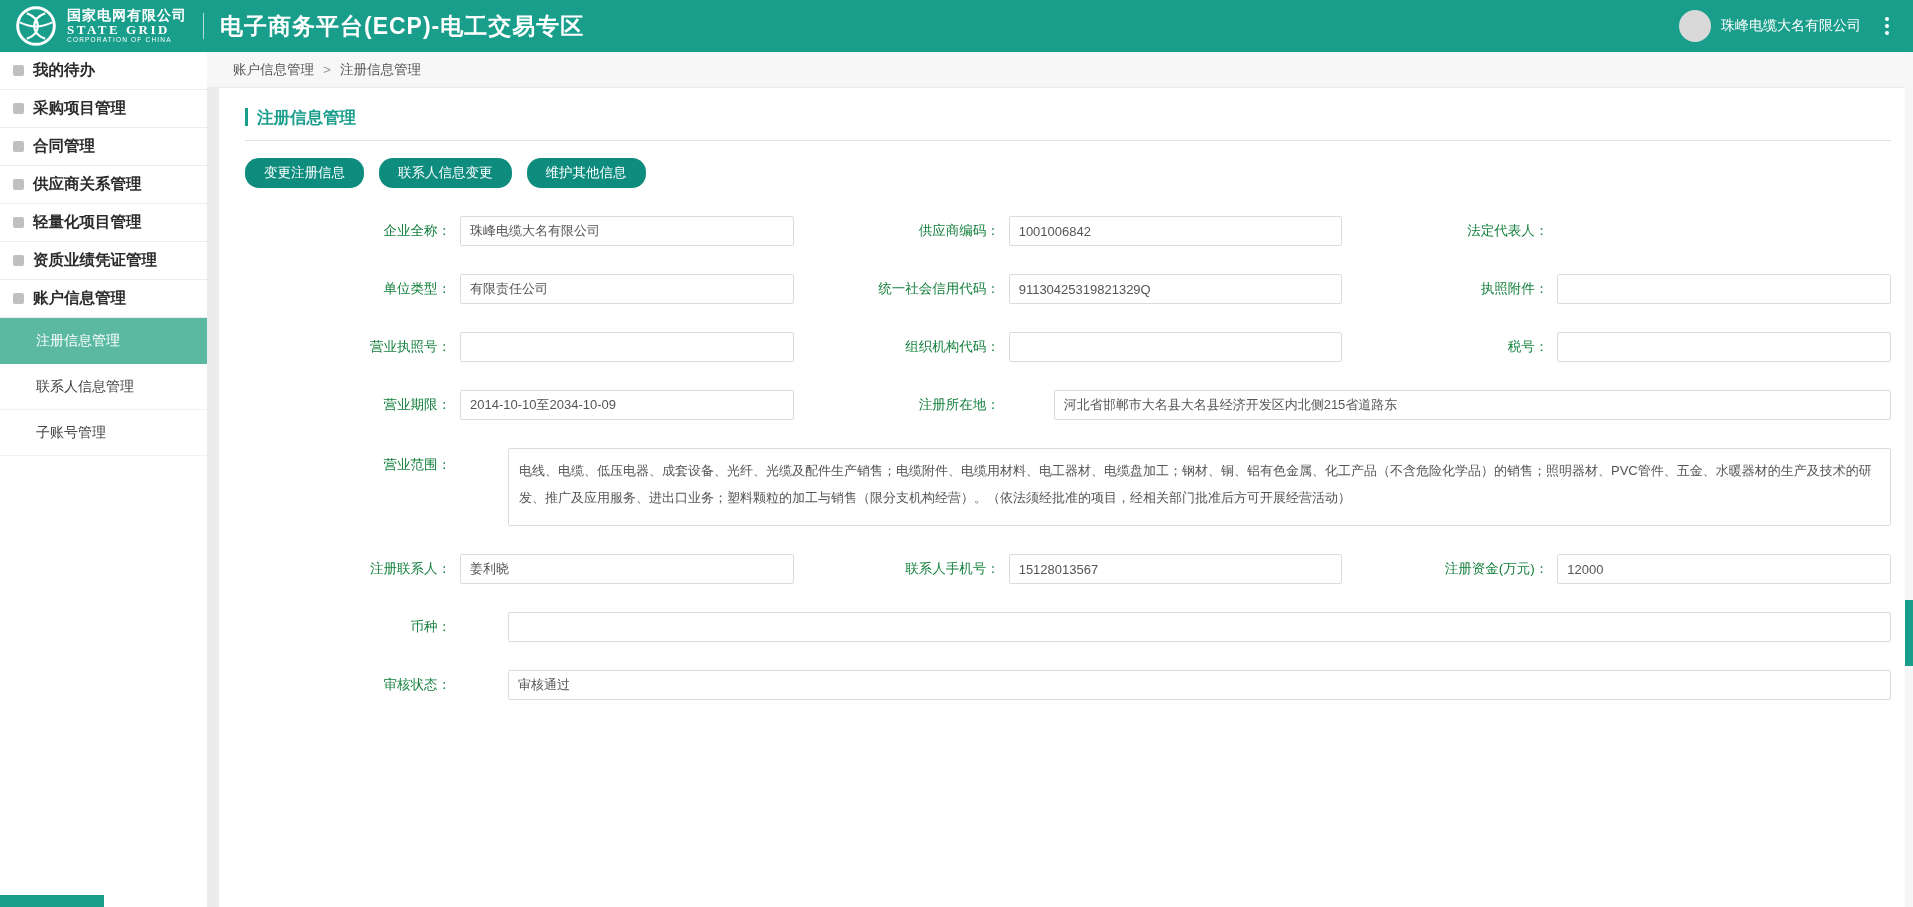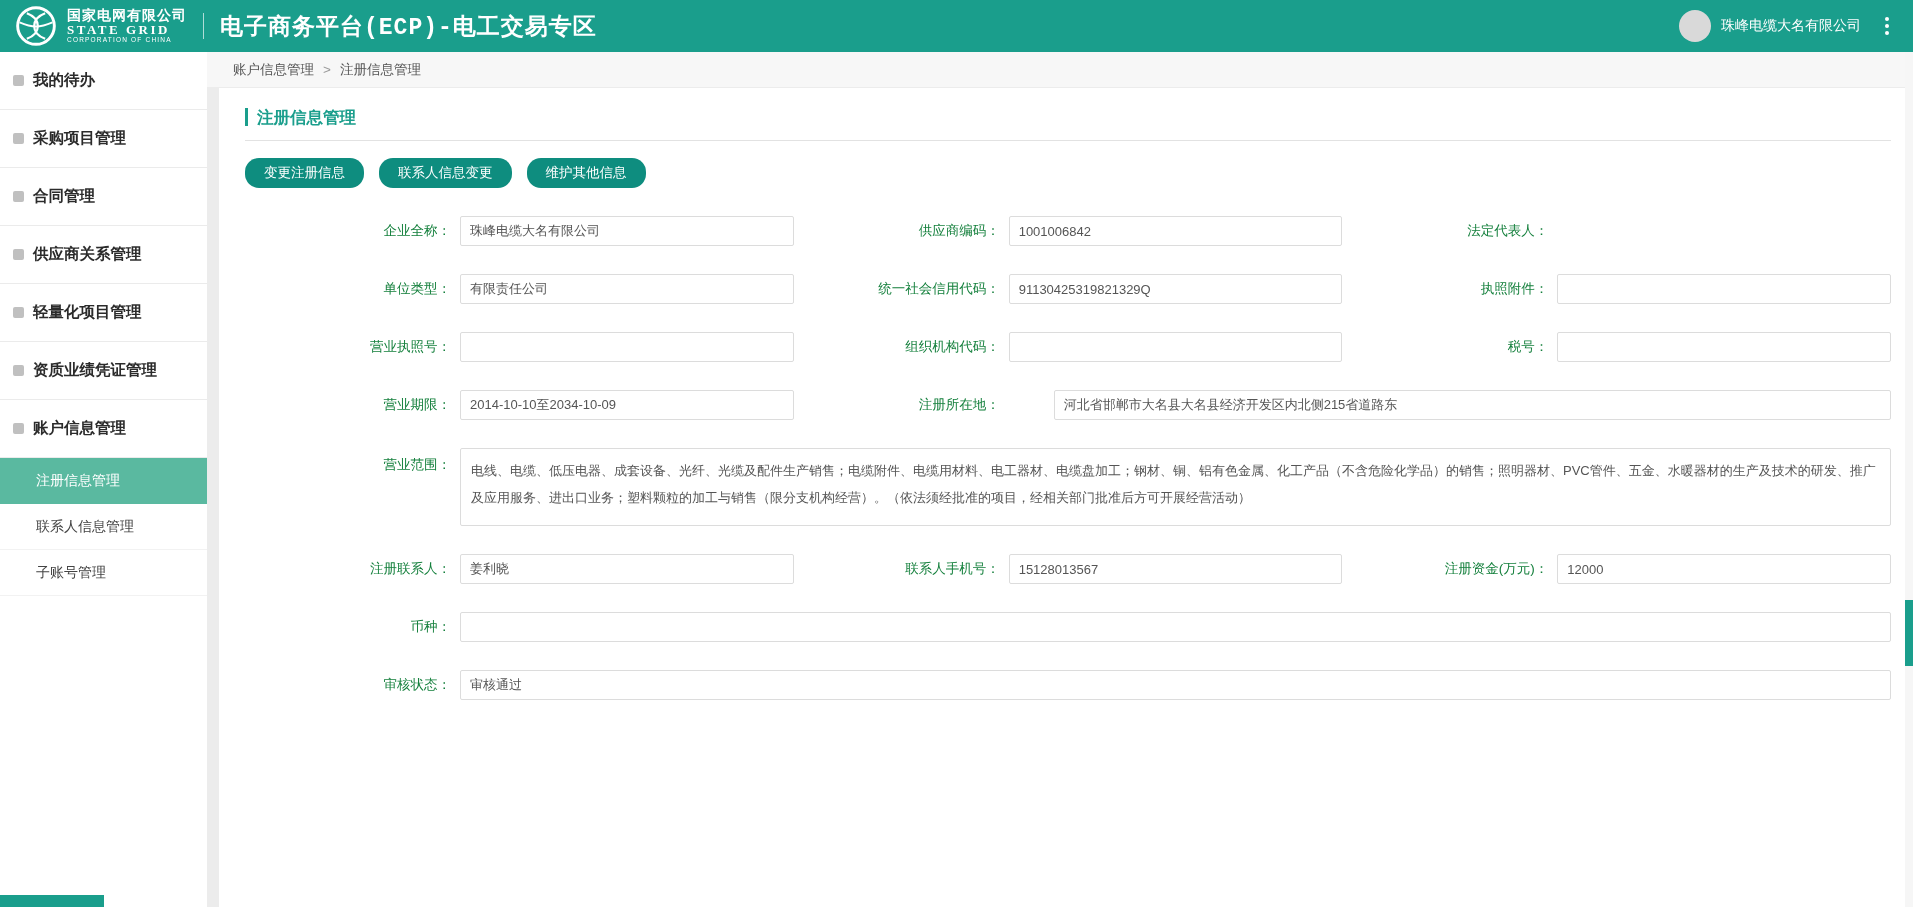--- a/index.html
+++ b/index.html
@@ -11,30 +11,30 @@
   
   .header{height:52px;background:var(--header-bg);display:flex;align-items:center;
     padding:0 20px 0 14px;color:#fff;position:relative;}
   .logo{display:flex;align-items:center;}
   .logo svg{display:block;}
   .org-text{margin-left:9px;line-height:1.05;}
   .org-cn{font-size:14px;font-weight:bold;letter-spacing:1px;}
   .org-en{font-size:13px;font-weight:bold;letter-spacing:2.5px;font-family:"Liberation Serif","DejaVu Serif",serif;}
   .org-sub{font-size:6.5px;letter-spacing:1.2px;}
   .header-divider{width:1px;height:26px;background:rgba(255,255,255,.65);margin:0 16px;}
-  .app-title{font-size:23px;font-weight:bold;letter-spacing:1px;font-family:Liberation Mono, monospace;}
+  .app-title{font-size:23px;font-weight:bold;letter-spacing:1px;}
   .header-right{margin-left:auto;display:flex;align-items:center;gap:10px;}
   .avatar{width:32px;height:32px;border-radius:50%;background:#d9d9d9;}
   .company-name{font-size:14px;}
   .kebab{display:flex;flex-direction:column;gap:3px;margin-left:10px;padding:4px;cursor:pointer;}
   .kebab i{width:4px;height:4px;border-radius:50%;background:#fff;display:block;}
   
   .body-row{display:flex;height:855px;}
   .sidebar{width:207px;background:#fff;flex:0 0 auto;position:relative;}
-  .side-item{height:58px;display:flex;align-items:center;padding-left:13px;
+  .side-item{height:38px;display:flex;align-items:center;padding-left:13px;
     border-bottom:1px solid #ebebeb;font-size:15.5px;font-weight:bold;color:#2b2b2b;cursor:pointer;}
   .sq-icon{width:11px;height:11px;background:#c0c0c0;border-radius:2px;margin-right:9px;flex:0 0 auto;}
   .side-sub{height:46px;display:flex;align-items:center;padding-left:36px;
     font-size:14px;color:#444;border-bottom:1px solid #f2f2f2;cursor:pointer;}
   .side-sub.active{background:var(--active-bg);color:#fff;border-bottom:none;}
   .sidebar-bottom-accent{position:fixed;left:0;bottom:0;width:104px;height:12px;background:var(--header-bg);}
   .main{flex:1;display:flex;flex-direction:column;min-width:0;}
   .breadcrumb{height:36px;background:#f7f7f7;display:flex;align-items:center;
     padding-left:26px;font-size:13.5px;color:#555;gap:9px;border-bottom:1px solid #ececec;flex:0 0 auto;}
   .crumb-parent{cursor:pointer;}
@@ -47,21 +47,21 @@
     font-size:16.5px;font-weight:bold;line-height:18px;}
   .title-divider{margin-top:14px;border-bottom:1px solid #e2e2e2;}
   .buttons-row{margin-top:17px;display:flex;gap:15px;}
   .tbtn{height:30px;padding:0 19px;background:var(--button-bg);color:#fff;border:none;
     border-radius:14px;font-size:13.5px;cursor:pointer;font-family:inherit;}
   
   .form{margin-top:28px;}
   .frow{display:grid;grid-template-columns:repeat(3,1fr);margin-bottom:28px;}
   .fcell{display:flex;align-items:center;min-width:0;}
   .span2{grid-column:span 2;gap:45px;}
-  .span3{grid-column:1 / -1;}
+  .span3{grid-column:1 / -1;gap:48px;}
   .flabel{width:215px;flex:0 0 auto;text-align:right;padding-right:9px;font-size:13.5px;
     color:#15803d;white-space:nowrap;}
   .flabel.top{align-self:flex-start;padding-top:8px;}
   .finput{flex:1;min-width:0;height:30px;border:1px solid #dcdcdc;border-radius:2px;
     padding:0 9px;font-size:13px;color:#555;background:#fff;outline:none;font-family:inherit;}
   .ftextarea{flex:1;min-width:0;height:78px;border:1px solid #dcdcdc;border-radius:2px;
     padding:8px 10px;font-size:13px;color:#555;line-height:2.1;resize:none;outline:none;
     background:#fff;font-family:inherit;}
   
   .scrollbar{position:fixed;right:0;top:52px;bottom:0;width:8px;background:#f6f6f6;}

